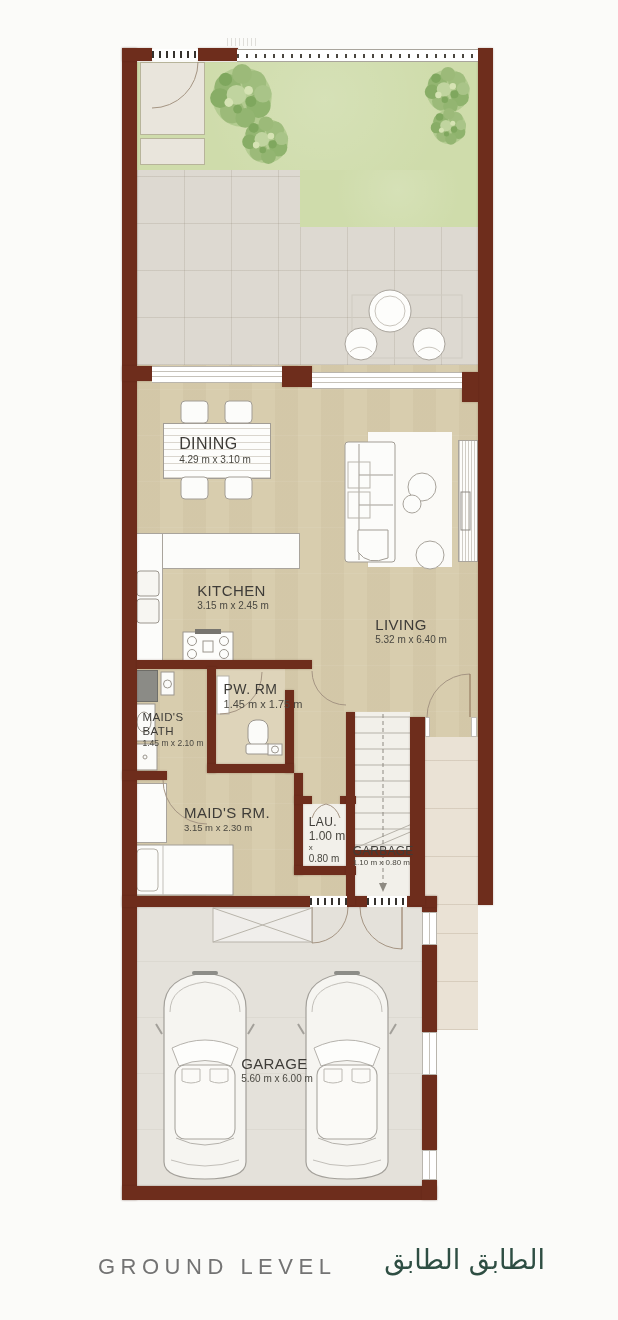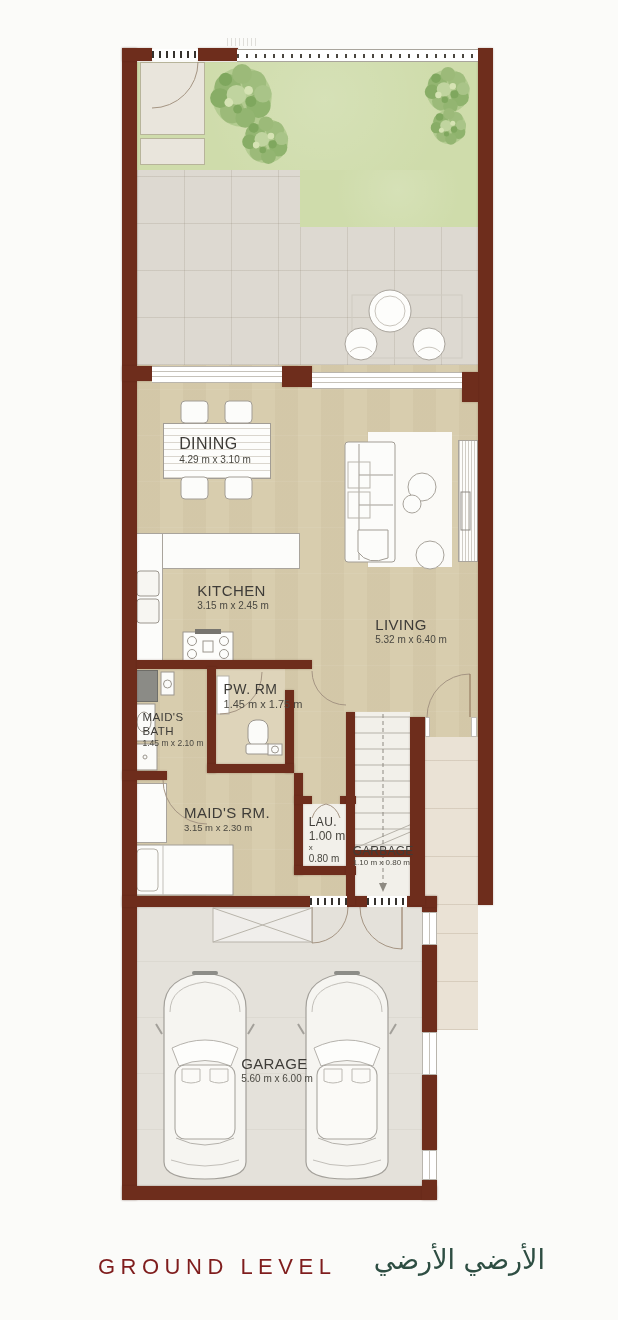--- a/index.html
+++ b/index.html
@@ -44,21 +44,21 @@
   .closet{position:absolute;background:#fcfcfa;border:1px solid #a9a49c;box-sizing:border-box;}
   .closet-strip{position:absolute;background-color:#fff;border:1px solid #b5b1a8;box-sizing:border-box;
     background-image:repeating-linear-gradient(90deg,#b5b1a8 0 1px,rgba(0,0,0,0) 1px 6px);}
   .heater{position:absolute;background:#8b8b86;border:1px solid #6f6f6a;box-sizing:border-box;}
   .dimmarks{position:absolute;opacity:.55;
     background-image:repeating-linear-gradient(90deg,#c8c6c0 0 1px,rgba(0,0,0,0) 1px 4px);}
   
   .lbl{position:absolute;transform:translateX(-50%);color:#3e3c38;line-height:1.18;white-space:nowrap;z-index:6;}
   .lbl .nm{display:block;letter-spacing:.4px;}
   .lbl .dm{display:block;color:#4a4841;}
-  .title-en{position:absolute;left:98px;top:1254px;font-size:22px;letter-spacing:5.5px;color:#7f1d1d;z-index:6;}
+  .title-en{position:absolute;left:98px;top:1254px;font-size:22px;letter-spacing:5.5px;color:#737373;z-index:6;}
   .title-ar{position:absolute;left:350px;top:1244px;width:195px;text-align:right;font-size:27px;color:#2e4e43;
     font-family:"DejaVu Sans",sans-serif;z-index:6;}
   svg.overlay{position:absolute;left:0;top:0;z-index:3;}
   .z1{z-index:1}.z2{z-index:2}.z4{z-index:4}.z5{z-index:5}
 </style>
 </head>
 <body>
 
 <div id="stage">
 
@@ -305,15 +305,15 @@
   <div class="lbl" style="left:383px;top:844px">
     <span class="nm" style="font-size:12px;letter-spacing:.2px">GARBAGE</span>
     <span class="dm" style="font-size:8px">1.10 m x 0.80 m</span>
   </div>
   <div class="lbl" style="left:277px;top:1055px">
     <span class="nm" style="font-size:15px">GARAGE</span>
     <span class="dm" style="font-size:10px">5.60 m x 6.00 m</span>
   </div>
 
   <div class="title-en">GROUND LEVEL</div>
-  <div class="title-ar" dir="rtl">الأرضي الأرضي</div>
+  <div class="title-ar" dir="rtl">الطابق الطابق</div>
 
 </div>
 
 </body></html>

